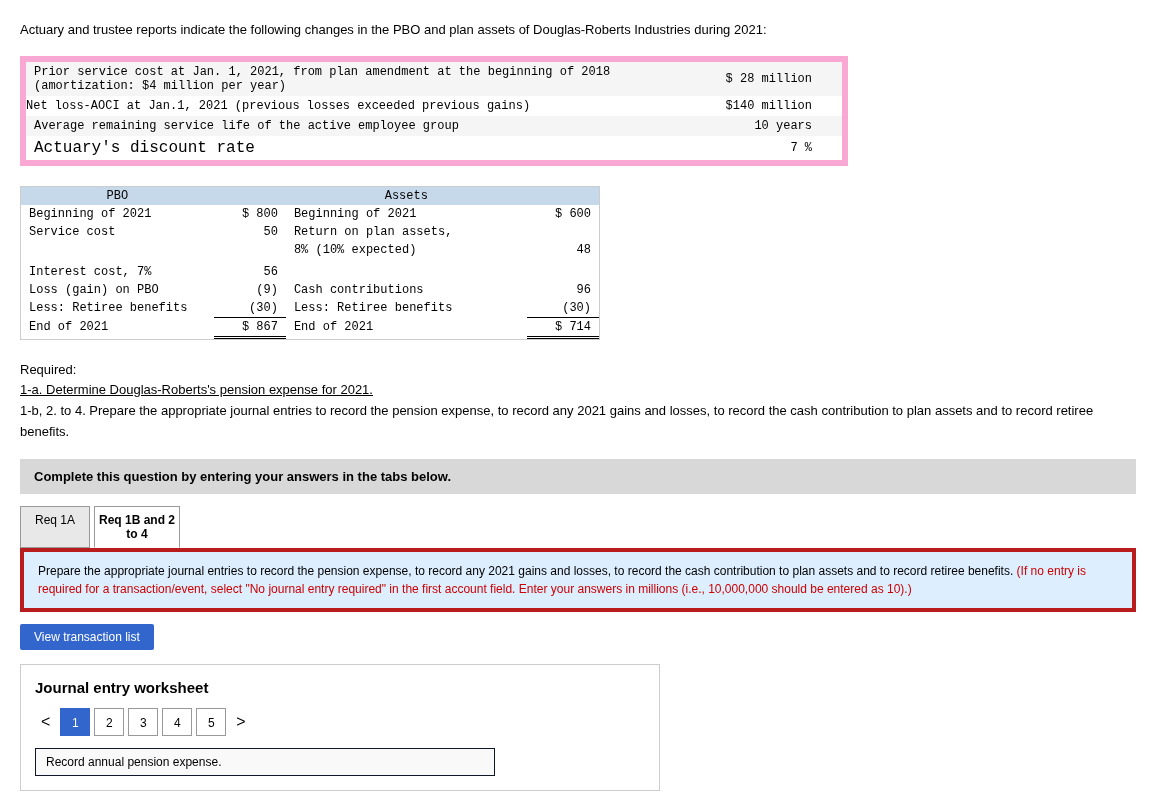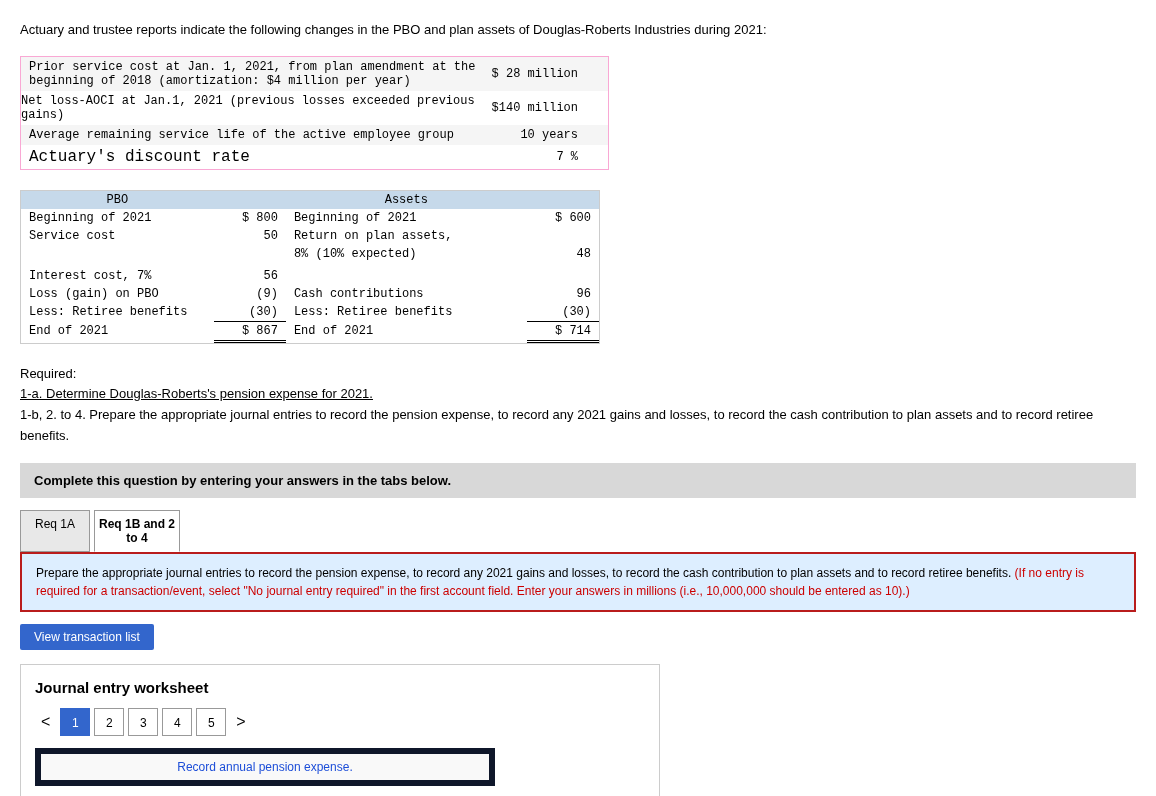--- a/index.html
+++ b/index.html
@@ -10,24 +10,24 @@
       color: #000;
       padding: 20px;
       max-width: 1156px;
     }
     .intro-text {
       margin-bottom: 16px;
       font-size: 13px;
       line-height: 1.5;
     }
     .info-table {
-      width: 589px;
+      width: 828px;
       border-collapse: collapse;
       margin-bottom: 20px;
-      border: 1px solid #f9a8d4;
+      border: 6px solid #f9a8d4;
     }
     .info-table td {
       padding: 3px 8px;
       font-size: 12px;
       font-family: 'Courier New', monospace;
     }
     .info-table tr:nth-child(odd) {
       background: #f5f5f5;
     }
     .main-table-section {
@@ -75,21 +75,21 @@
       cursor: pointer;
       text-align: center;
       min-width: 70px;
     }
     .tab-button.active {
       background: #fff;
       border-bottom: 1px solid #fff;
       font-weight: bold;
     }
     .tab-content-box {
-      border: 2px solid #b91c1c;
+      border: 4px solid #b91c1c;
       background: #ddeeff;
       padding: 10px 14px;
       margin-bottom: 12px;
       font-size: 12px;
       line-height: 1.5;
     }
     .tab-content-box span.red-text {
       color: #cc0000;
     }
     .view-transaction-btn {
@@ -135,26 +135,25 @@
       cursor: pointer;
       line-height: 28px;
     }
     .journal-nav .page-btn.active {
       background: #3366cc;
       color: #fff;
       border-color: #3366cc;
     }
     .journal-record-label {
       font-size: 12px;
-      color: #1d4ed8;
-      border: 6px solid #0f172a;
+      color: #000000;
+      border: 1px solid #0f172a;
       padding: 6px 10px;
       background: #f9f9f9;
       max-width: 460px;
-      text-align: center;
     }
   </style>
 </head>
 <body>
 
 
 
 
 <p class="intro-text">Actuary and trustee reports indicate the following changes in the PBO and plan assets of Douglas-Roberts Industries during 2021:</p>
 

